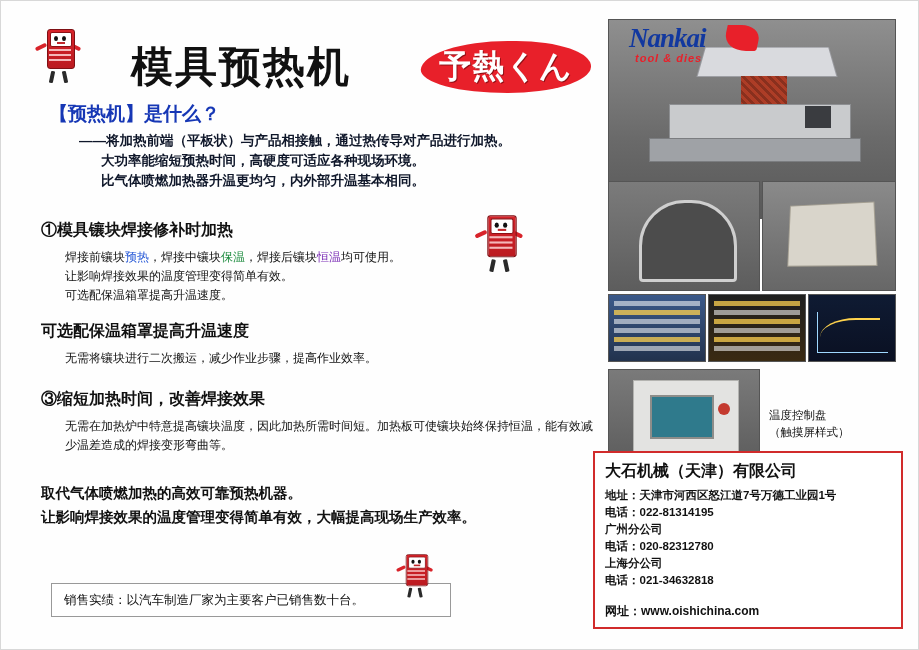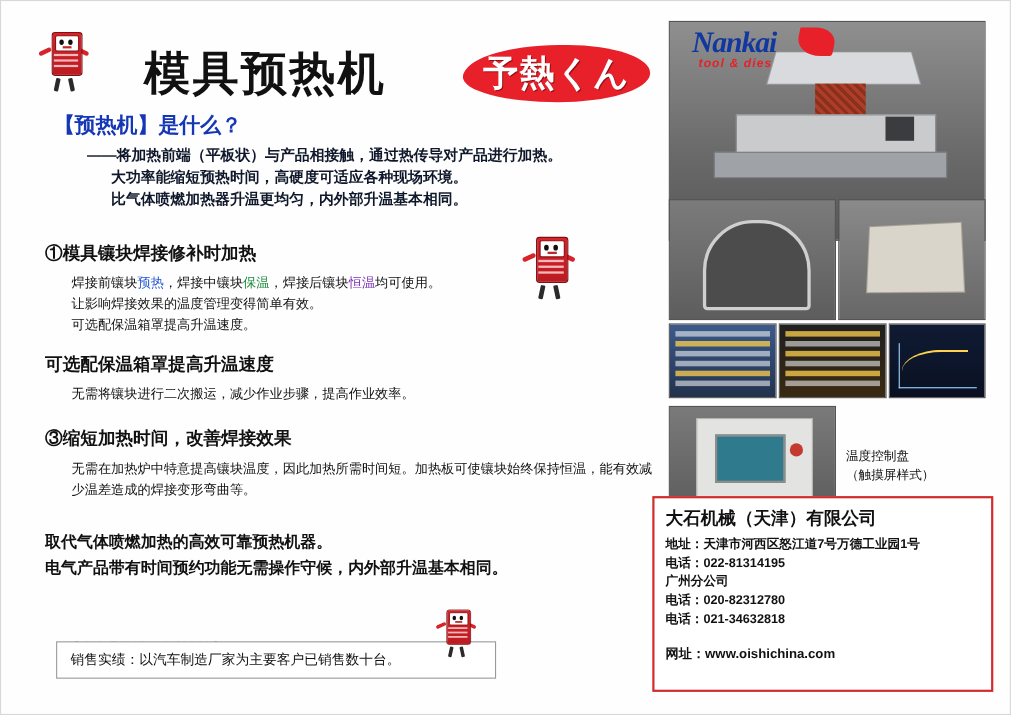--- a/index.html
+++ b/index.html
@@ -491,21 +491,21 @@
     <div class="sec-body">无需将镶块进行二次搬运，减少作业步骤，提高作业效率。</div>
   </div>
 
   <div class="sec" id="sec3">
     <div class="sec-title">③缩短加热时间，改善焊接效果</div>
     <div class="sec-body">无需在加热炉中特意提高镶块温度，因此加热所需时间短。加热板可使镶块始终保持恒温，能有效减少温差造成的焊接变形弯曲等。</div>
   </div>
 
   <div class="closing">
     <div>取代气体喷燃加热的高效可靠预热机器。</div>
-    <div>电气产品带有时间预约功能无需操作守候，内外部升温基本相同。</div>
+    <div>让影响焊接效果的温度管理变得简单有效，大幅提高现场生产效率。</div>
   </div>
 
   <div class="patent">【本产品已进行专利申请】</div>
   <div class="sales-box">
     <span>销售实绩：以汽车制造厂家为主要客户已销售数十台。</span>
   </div>
 
   <div class="mascot mascot-small">
     <div class="arm l"></div>
       <div class="arm r"></div>
@@ -578,17 +578,18 @@
     <div>温度控制盘</div>
     <div>（触摸屏样式）</div>
   </div>
 
   <div class="contact">
     <div class="company">大石机械（天津）有限公司</div>
     <div class="line">地址：天津市河西区怒江道7号万德工业园1号</div>
     <div class="line">电话：022-81314195</div>
     <div class="line">广州分公司</div>
     <div class="line">电话：020-82312780</div>
+    <div class="line">上海分公司</div>
     <div class="line">电话：021-34632818</div>
     <div class="web">网址：www.oishichina.com</div>
   </div>
 
 </div>
 
 </body></html>

